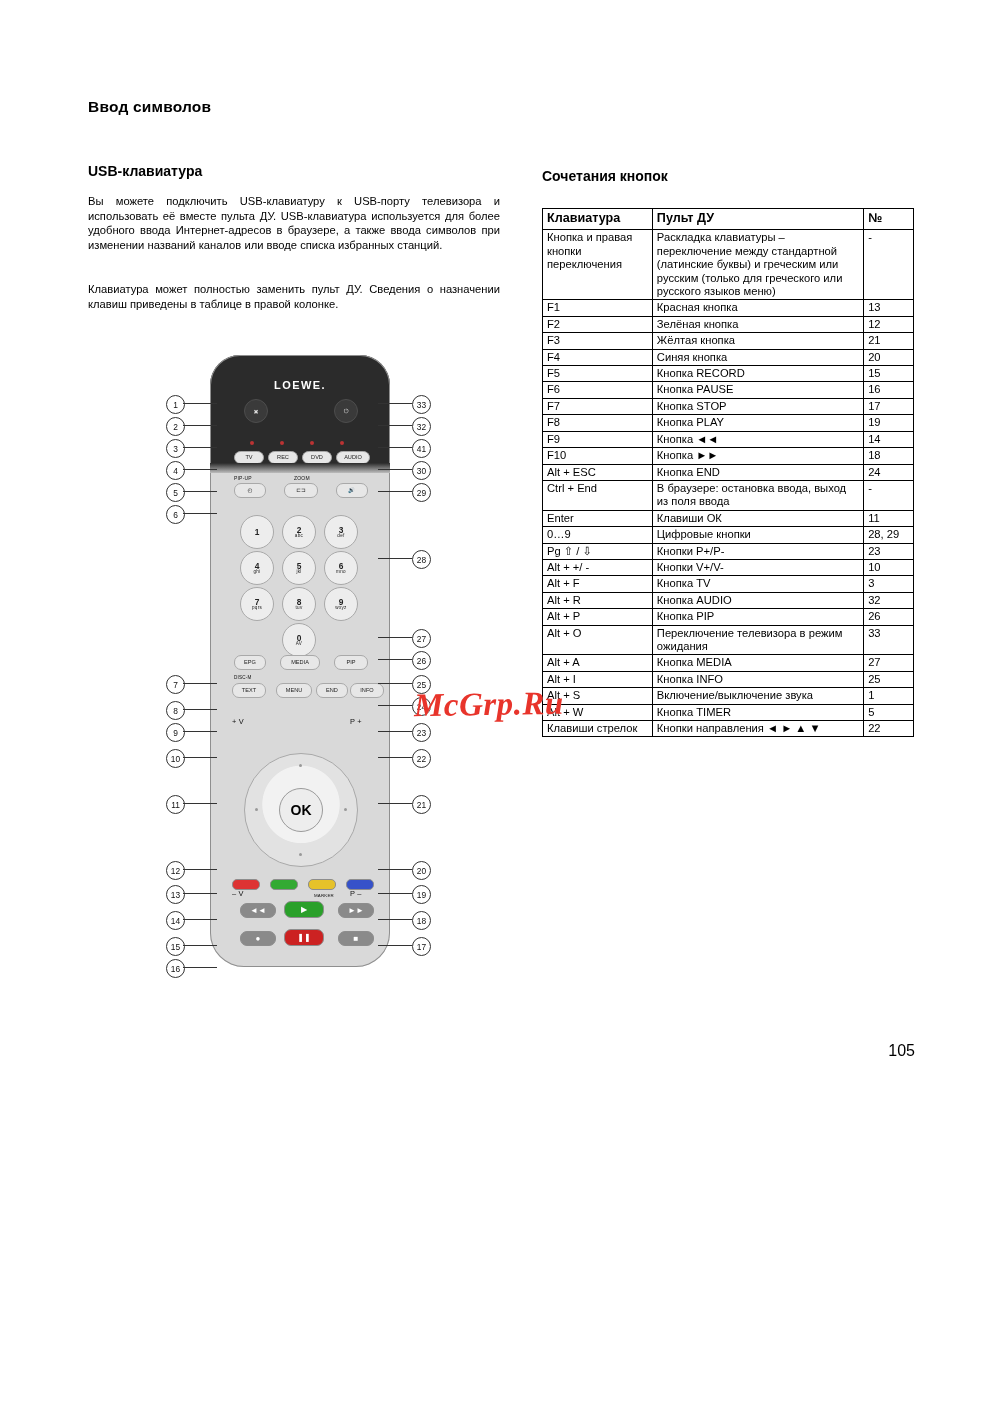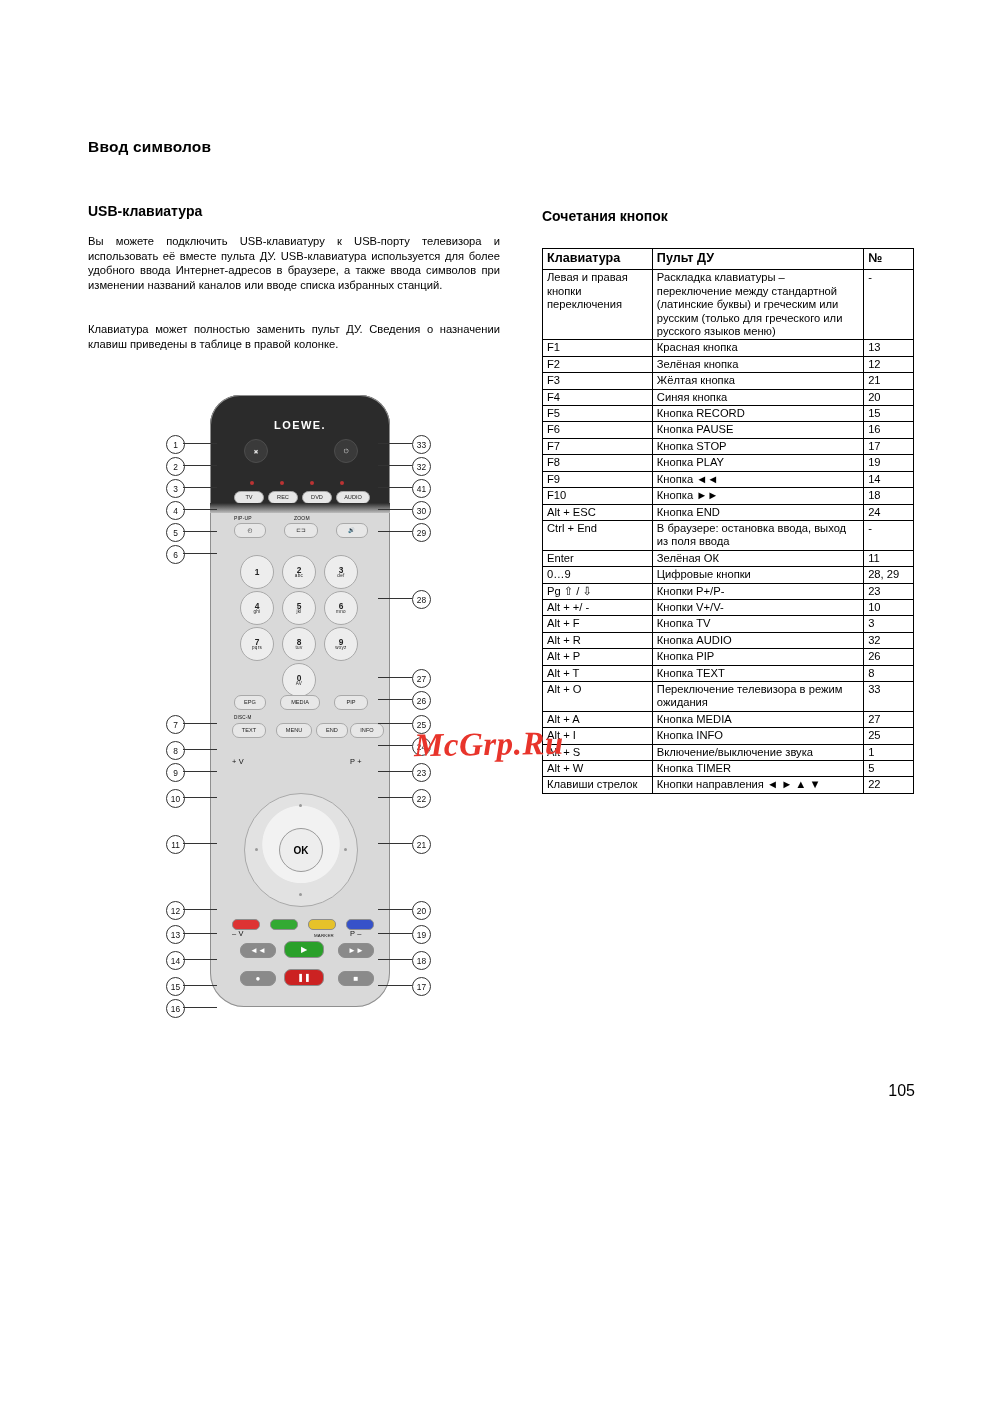--- a/index.html
+++ b/index.html
@@ -1,21 +1,21 @@
 <!DOCTYPE html>
 <html><head>
 <meta charset="utf-8">
 <style>
   html,body{margin:0;padding:0;}
   body{
     width:1000px;height:1414px;background:#ffffff;
     font-family:"Liberation Sans", sans-serif;
     color:#000;position:relative;overflow:hidden;
   }
-  .page{position:absolute;inset:0;margin-top:40px;}
+  .page{position:absolute;inset:0;}
   
   .h1{
     position:absolute;left:88px;top:98px;font-size:15.5px;font-weight:bold;letter-spacing:.2px;
   }
   .h2-left{
     position:absolute;left:88px;top:163px;font-size:14px;font-weight:bold;
   }
   .h2-right{
     position:absolute;left:542px;top:168px;font-size:14px;font-weight:bold;
   }
@@ -83,21 +83,21 @@
   .round i{font-size:4.6px;font-style:normal;letter-spacing:.3px;}
   .led{position:absolute;width:4px;height:4px;border-radius:50%;background:#b33;}
   .dpad{
     position:absolute;left:34px;top:398px;width:112px;height:112px;border-radius:50%;
     background:radial-gradient(circle at 50% 45%,#f2f2f2 0 46%,#e2e2e2 47% 100%);
     border:1px solid #a9a9a9;
   }
   .dpad .ok{
     position:absolute;left:50%;top:50%;transform:translate(-50%,-50%);
     width:42px;height:42px;border-radius:50%;background:#ededed;border:1px solid #9b9b9b;
-    display:flex;align-items:center;justify-content:center;font-size:10px;font-weight:bold;
+    display:flex;align-items:center;justify-content:center;font-size:14px;font-weight:bold;
   }
   .dot{position:absolute;width:3px;height:3px;border-radius:50%;background:#999;}
   .colorbtn{position:absolute;width:26px;height:9px;border-radius:5px;border:1px solid #8d8d8d;}
   .trbtn{position:absolute;width:34px;height:13px;border-radius:7px;border:1px solid #8d8d8d;
          display:flex;align-items:center;justify-content:center;color:#fff;font-size:8px;}
   .lbl{
     position:absolute;font-size:7.4px;color:#111;letter-spacing:.2px;
   }
   .callout{
     position:absolute;width:17px;height:17px;border-radius:50%;border:1px solid #333;
@@ -126,21 +126,21 @@
       </colgroup>
     <thead>
       <tr>
         <th>Клавиатура</th>
         <th>Пульт ДУ</th>
         <th>№</th>
       </tr>
     </thead>
     <tbody id="kb-body">
         <tr>
-          <td>Левая и правая кнопки переключения</td>
+          <td>Кнопка и правая кнопки переключения</td>
           <td>Раскладка клавиатуры – переключение между стандартной (латинские буквы) и греческим или русским (только для греческого или русского языков меню)</td>
           <td>-</td>
         </tr>
         <tr>
           <td>F1</td>
           <td>Красная кнопка</td>
           <td>13</td>
         </tr>
         <tr>
           <td>F2</td>
@@ -192,21 +192,21 @@
           <td>Кнопка END</td>
           <td>24</td>
         </tr>
         <tr>
           <td>Ctrl + End</td>
           <td>В браузере: остановка ввода, выход из поля ввода</td>
           <td>-</td>
         </tr>
         <tr>
           <td>Enter</td>
-          <td>Зелёная ОК</td>
+          <td>Клавиши ОК</td>
           <td>11</td>
         </tr>
         <tr>
           <td>0…9</td>
           <td>Цифровые кнопки</td>
           <td>28, 29</td>
         </tr>
         <tr>
           <td>Pg ⇧ / ⇩</td>
           <td>Кнопки Р+/Р-</td>
@@ -224,25 +224,20 @@
         </tr>
         <tr>
           <td>Alt + R</td>
           <td>Кнопка AUDIO</td>
           <td>32</td>
         </tr>
         <tr>
           <td>Alt + P</td>
           <td>Кнопка PIP</td>
           <td>26</td>
-        </tr>
-        <tr>
-          <td>Alt + T</td>
-          <td>Кнопка TEXT</td>
-          <td>8</td>
         </tr>
         <tr>
           <td>Alt + O</td>
           <td>Переключение телевизора в режим ожидания</td>
           <td>33</td>
         </tr>
         <tr>
           <td>Alt + A</td>
           <td>Кнопка MEDIA</td>
           <td>27</td>

